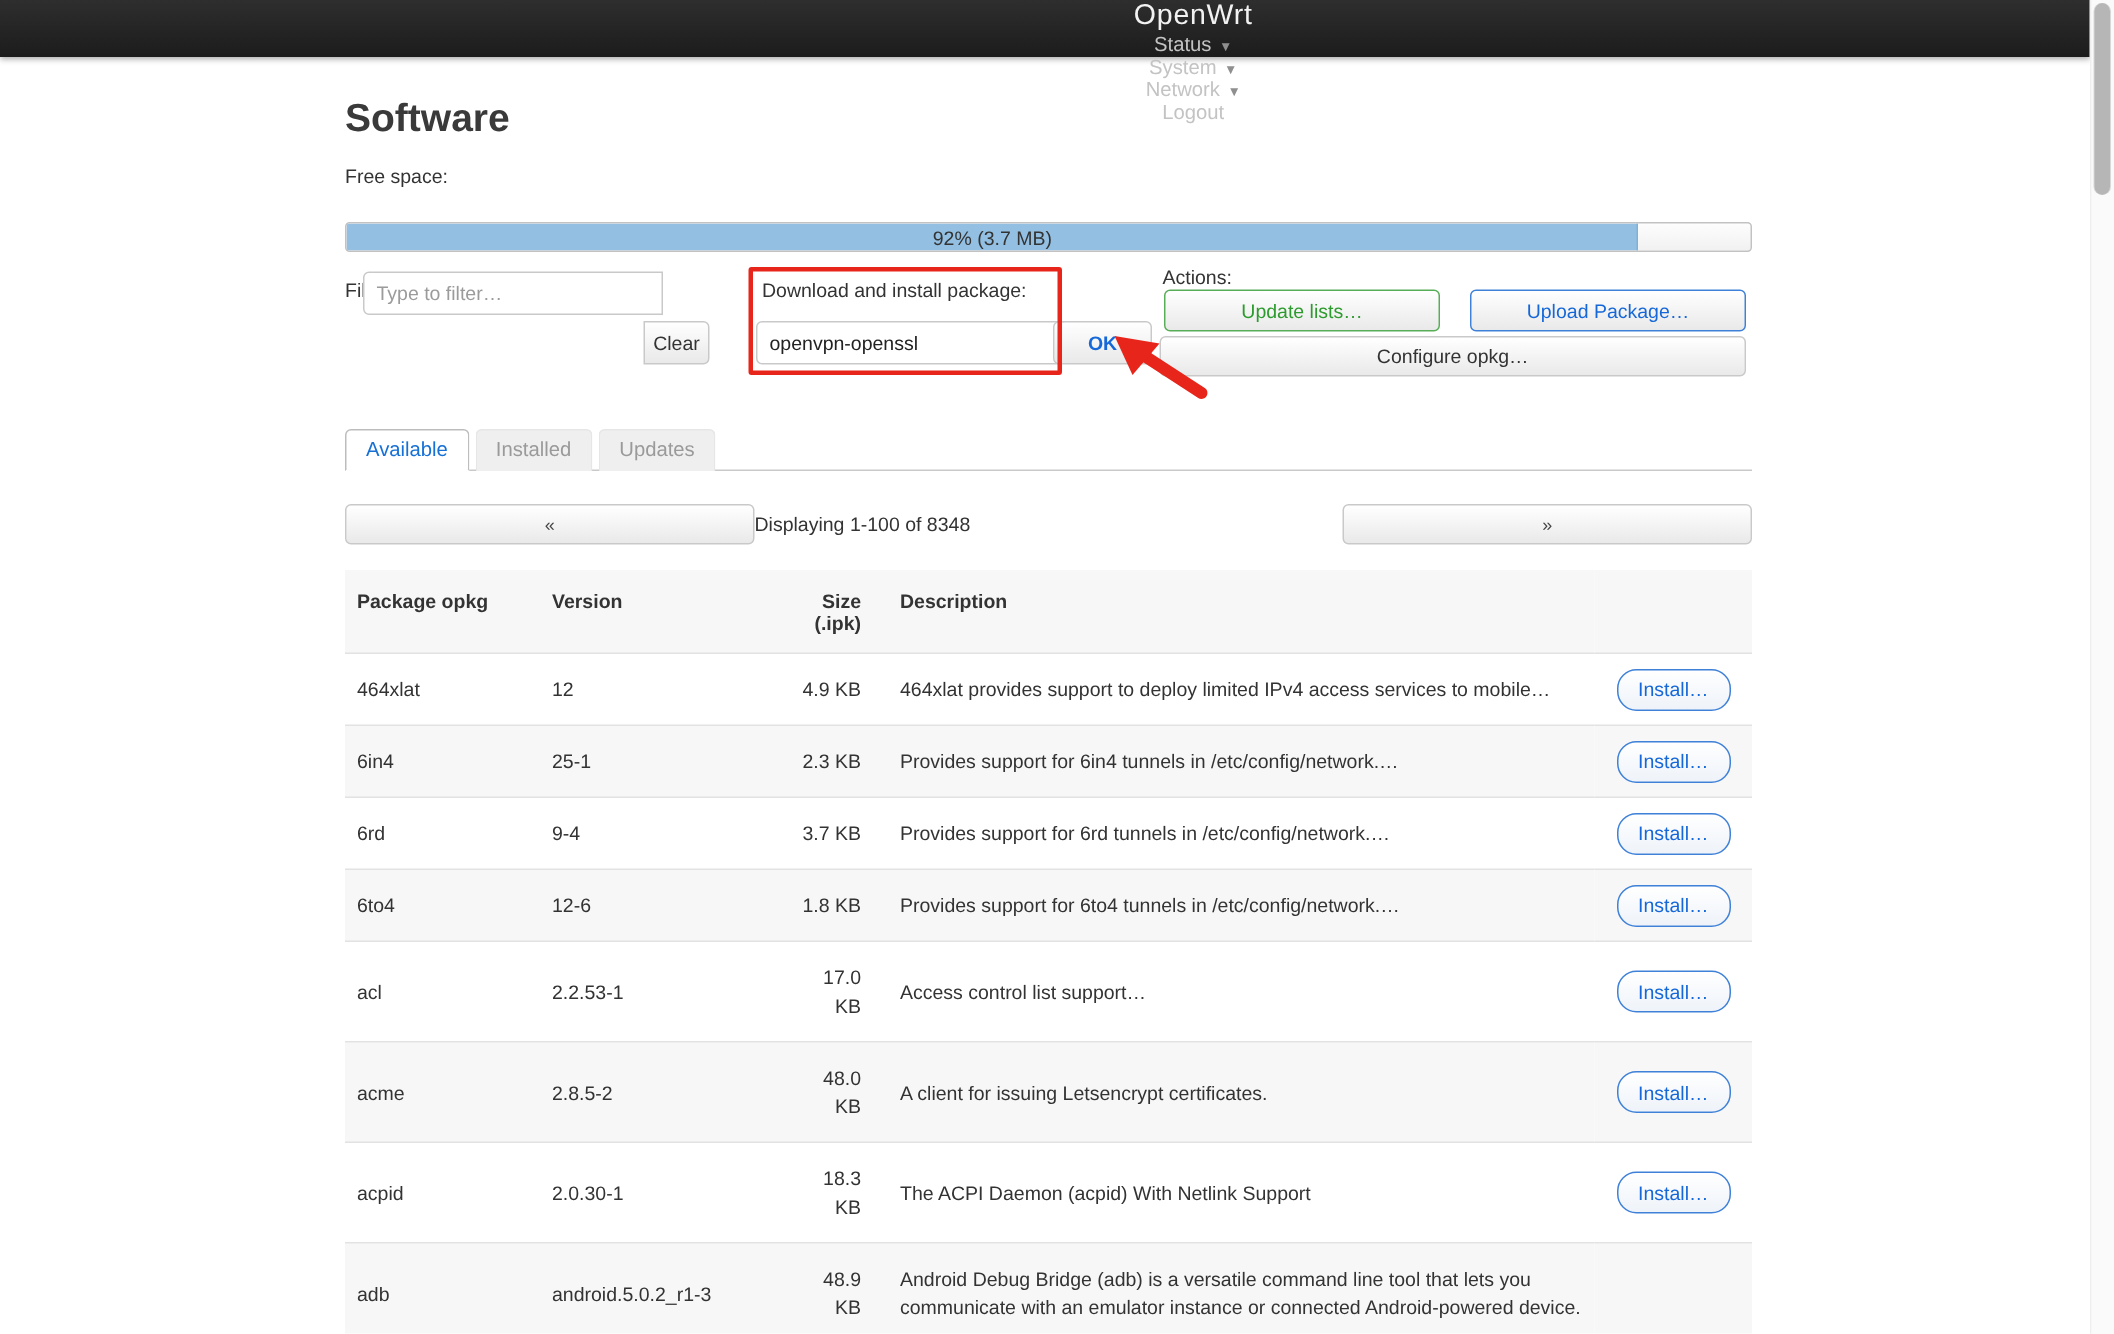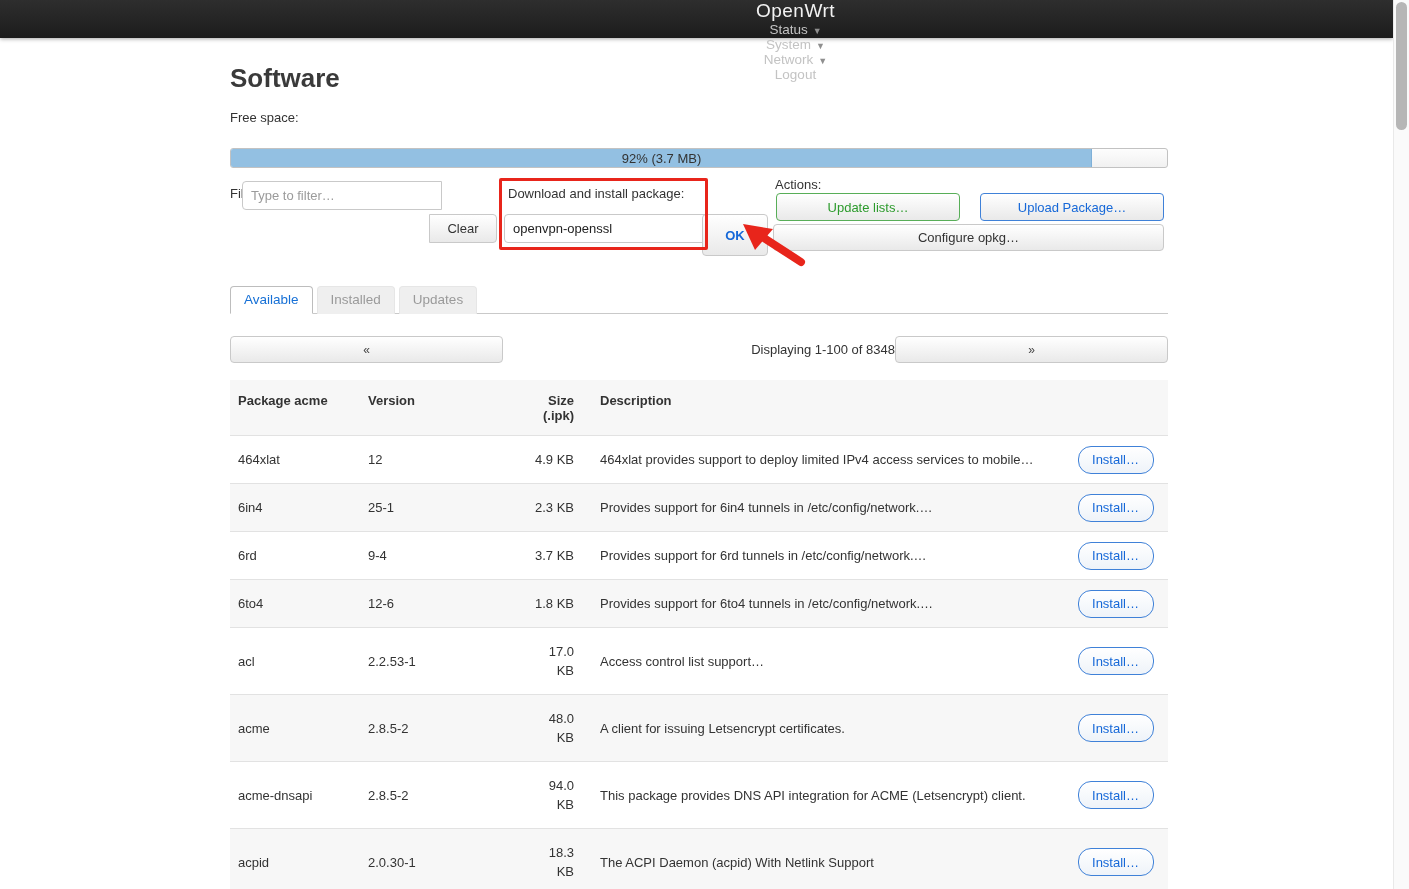--- a/index.html
+++ b/index.html
@@ -38,24 +38,24 @@
   .controls { position:relative; height:86px; margin-top:13px; }
   .controls .abs { position:absolute; }
   input.text-input { height:29px; border:1px solid #c9c9c9; border-radius:4px;
     font-size:13px; padding:0 8px; color:#222; background:#fff; outline:none;
     font-family:inherit; }
   input.text-input::placeholder { color:#9b9b9b; }
   .btn { display:inline-flex; align-items:center; justify-content:center;
     background:linear-gradient(#ffffff,#e9e9e9); border:1px solid #c9c9c9;
     border-radius:4px; font-size:13px; color:#333; cursor:pointer; font-family:inherit; }
   .filter-input { left:12px; top:33; width:200px; border-radius:4px 0 0 4px !important; }
-  .clear-btn { left:199px; top:33px; width:68px; height:29px; border-radius:0 4px 4px 0; }
+  .clear-btn { left:199px; top:33px; width:44px; height:29px; border-radius:0 4px 4px 0; }
   .dl-label { left:278px; top:5px; }
   .dl-input { left:274px; top:33px; width:207px; }
-  .ok-btn { left:472px; top:33px; width:66px; height:42px; color:#1668d8; font-weight:700; }
+  .ok-btn { left:472px; top:33px; width:66px; height:29px; color:#1668d8; font-weight:700; }
   .filter-label { left:0; top:5px; }
   .actions-label { left:545px; top:-4px; }
   .actions-row1 { left:546px; top:12px; width:388px; display:flex; gap:20px; }
   .actions-row1 .btn { flex:1; height:28px; }
   .btn-green { color:#2d9b2d; border-color:#58ae58; }
   .btn-blue  { color:#1668d8; border-color:#3f81d8; }
   .actions-row2 { left:543px; top:43px; width:391px; }
   .actions-row2 .btn { width:100%; height:27px; }
 
   
@@ -69,21 +69,21 @@
   .tab { font-size:13.5px; padding:5px 13px 6px; border-radius:4px 4px 0 0;
     margin-bottom:-1px; cursor:pointer; }
   .tab.active { background:#fff; border:1px solid #bdbdbd; border-bottom:1px solid #fff;
     color:#1670d6; }
   .tab.inactive { background:#efefef; border:1px solid #e6e6e6; border-bottom:none;
     color:#9a9a9a; }
 
   
   .pager { margin-top:22px; display:flex; align-items:center; }
   .pager-btn { width:273px; height:27px; font-size:12px; color:#444; }
-  .pager-status { flex:1; text-align:right; font-size:13px; color:#333; }
+  .pager-status { flex:1; text-align:left; font-size:13px; color:#333; }
 
   
   table.pkg { margin-top:17px; width:938px; border-collapse:collapse; table-layout:fixed; }
   col.c-name{width:130px;} col.c-ver{width:162px;} col.c-size{width:60px;}
   col.c-desc{width:481px;} col.c-act{width:105px;}
   thead td { background:#f7f7f7; font-weight:700; font-size:13px; color:#333;
     padding:13px 8px 12px; vertical-align:top; }
   tbody td { font-size:13px; color:#333; padding:14px 8px; vertical-align:middle;
     line-height:19px; border-top:1px solid #e2e2e2; overflow-wrap:break-word; }
   tbody tr:nth-child(even) td { background:#f7f7f7; }
@@ -169,21 +169,21 @@
   <table class="pkg">
     <colgroup>
       <col class="c-name">
         <col class="c-ver">
         <col class="c-size">
         <col class="c-desc">
         <col class="c-act">
     </colgroup>
     <thead>
       <tr>
-        <td>Package acme</td>
+        <td>Package opkg</td>
         <td>Version</td>
         <td class="c-size">Size (.ipk)</td>
         <td class="c-desc">Description</td>
         <td></td>
       </tr>
     </thead>
     <tbody>
         <tr>
     <td>464xlat</td>
     <td>12</td>
@@ -232,29 +232,20 @@
         <tr>
     <td>acme</td>
     <td>2.8.5-2</td>
     <td class="c-size">48.0 KB</td>
     <td class="c-desc">A client for issuing Letsencrypt certificates.</td>
     <td class="c-act">
       <button class="btn btn-install">Install…</button>
     </td>
   </tr>
         <tr>
-    <td>acme-dnsapi</td>
-    <td>2.8.5-2</td>
-    <td class="c-size">94.0 KB</td>
-    <td class="c-desc">This package provides DNS API integration for ACME (Letsencrypt) client.</td>
-    <td class="c-act">
-      <button class="btn btn-install">Install…</button>
-    </td>
-  </tr>
-        <tr>
     <td>acpid</td>
     <td>2.0.30-1</td>
     <td class="c-size">18.3 KB</td>
     <td class="c-desc">The ACPI Daemon (acpid) With Netlink Support</td>
     <td class="c-act">
       <button class="btn btn-install">Install…</button>
     </td>
   </tr>
         <tr>
     <td>adb</td>

